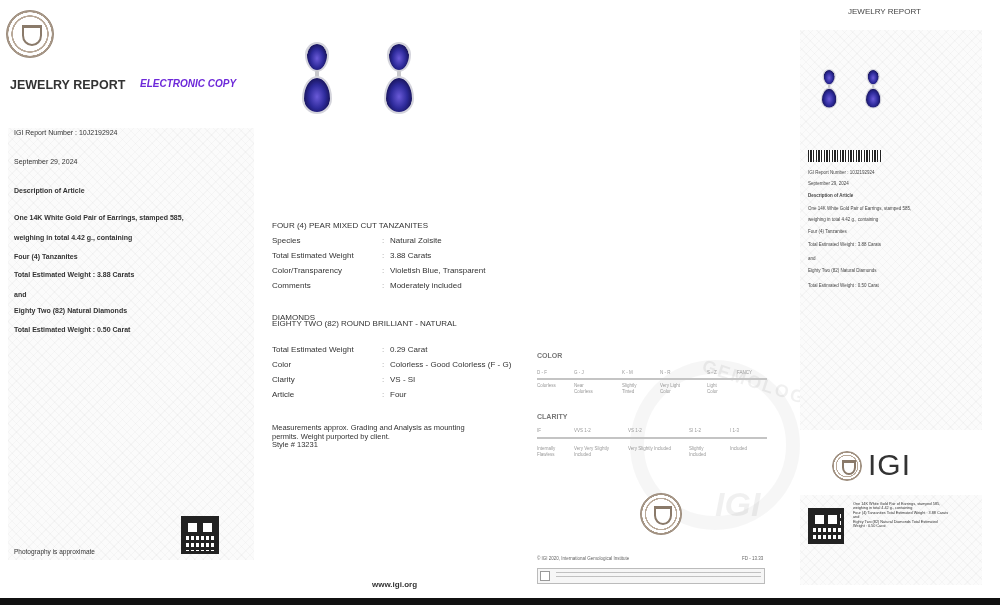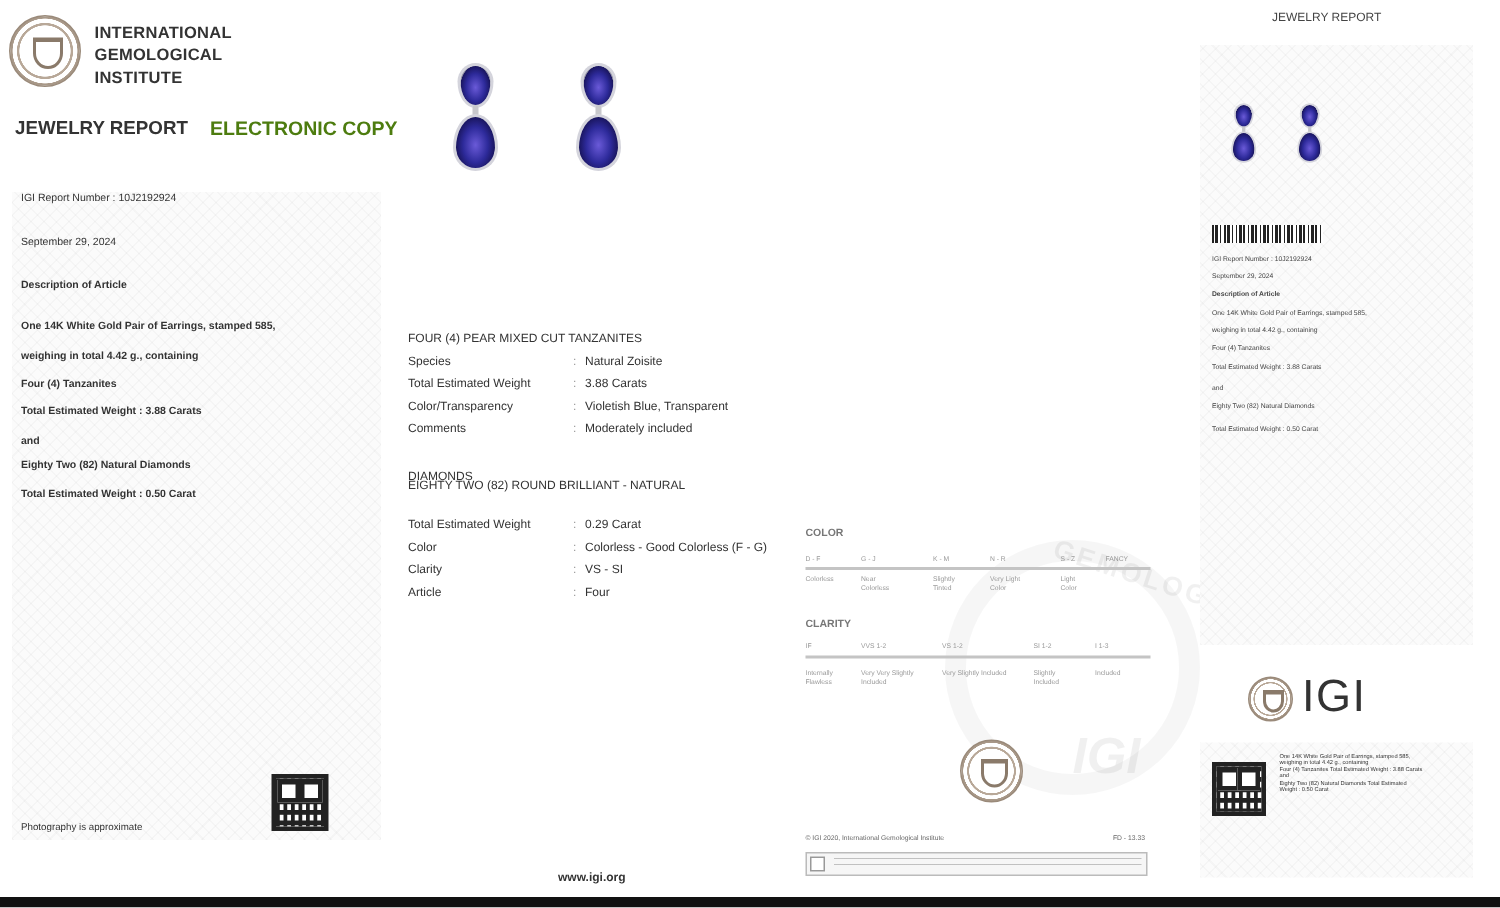--- a/index.html
+++ b/index.html
@@ -24,21 +24,21 @@
       background: radial-gradient(circle, #fff 0 52%, #b8a898 53% 57%, #fff 58% 66%, #a89888 67% 100%);
       border: 1px solid #9a8a7a;
     }
     .seal::after {
       content: ""; position: absolute; left: 32%; top: 30%; width: 36%; height: 36%;
       border: 2px solid #8a7a6a; border-radius: 0 0 50% 50%; border-top-width: 3px;
     }
     .logo-seal { left: 6px; top: 10px; width: 48px; height: 48px; }
     .inst-name { position: absolute; left: 63px; top: 15px; font-size: 11px; font-weight: bold; line-height: 15px; color: #333; letter-spacing: 0.2px; }
     .jr-title { position: absolute; left: 10px; top: 78px; font-size: 12.5px; font-weight: bold; color: #333; }
-    .ecopy { position: absolute; left: 140px; top: 78px; font-size: 13px; font-weight: bold; color: #4d7c0f; }
+    .ecopy { position: absolute; left: 140px; top: 78px; font-size: 10px; font-weight: bold; color: #6d28d9; font-style: italic; }
 
     .lt { position: absolute; left: 14px; font-size: 7px; color: #333; white-space: nowrap; }
     .lt.b { font-weight: bold; }
 
     .qr {
       position: absolute; background-color: #fff;
       background-image:
         linear-gradient(90deg, #222 50%, transparent 50%),
         linear-gradient(#222 50%, transparent 50%);
       background-size: 5px 5px, 7px 7px;
@@ -103,25 +103,20 @@
     .right-bottom-panel { position: absolute; left: 800px; top: 495px; width: 182px; height: 90px; }
     .qr-right { left: 808px; top: 508px; width: 36px; height: 36px; }
     .rb-text { position: absolute; left: 853px; top: 502px; width: 130px; font-size: 3.8px; line-height: 4.4px; color: #333; }
   </style>
 </head>
 <body>
 
 <div class="page">
 
   <div class="seal logo-seal"></div>
-  <div class="inst-name">
-    <div>INTERNATIONAL</div>
-    <div>GEMOLOGICAL</div>
-    <div>INSTITUTE</div>
-  </div>
   <div class="jr-title">JEWELRY REPORT</div>
   <div class="ecopy">ELECTRONIC COPY</div>
 
   <div class="left-panel guilloche"></div>
   <div class="lt" style="top:129px">IGI Report Number : 10J2192924</div>
   <div class="lt" style="top:158px">September 29, 2024</div>
   <div class="lt b" style="top:187px">Description of Article</div>
   <div class="lt b" style="top:214px">One 14K White Gold Pair of Earrings, stamped 585,</div>
   <div class="lt b" style="top:234px">weighing in total 4.42 g., containing</div>
   <div class="lt b" style="top:253px">Four (4) Tanzanites</div>
@@ -182,20 +177,25 @@
     <span class="k">Clarity</span>
     <span class="c">:</span>
     <span class="v">VS - SI</span>
   </div>
   <div class="row" style="top:390px">
     <span class="k">Article</span>
     <span class="c">:</span>
     <span class="v">Four</span>
   </div>
 
+  <div class="note">
+    <div>Measurements approx. Grading and Analysis as mounting</div>
+    <div>permits. Weight purported by client.</div>
+    <div>Style # 13231</div>
+  </div>
   <div class="site">www.igi.org</div>
 
   <div class="watermark"></div>
   <div class="watermark-text">GEMOLOG</div>
   <div class="watermark-igi">IGI</div>
 
   <div class="scale-title" style="top:352px">COLOR</div>
   <div class="scale-grades" style="top:370px">
     <span style="left:0">D - F</span>
     <span style="left:37px">G - J</span>

